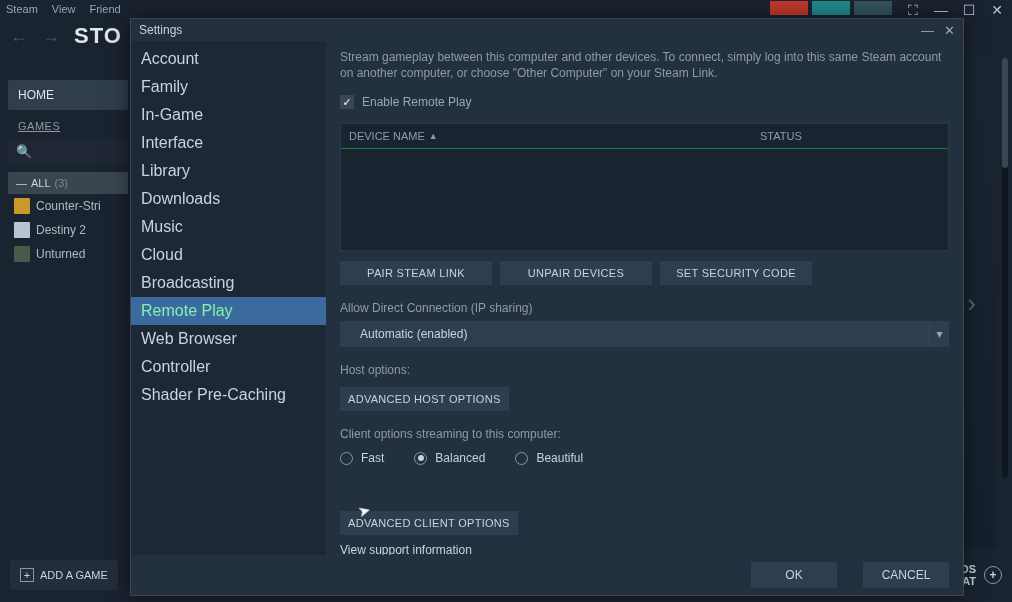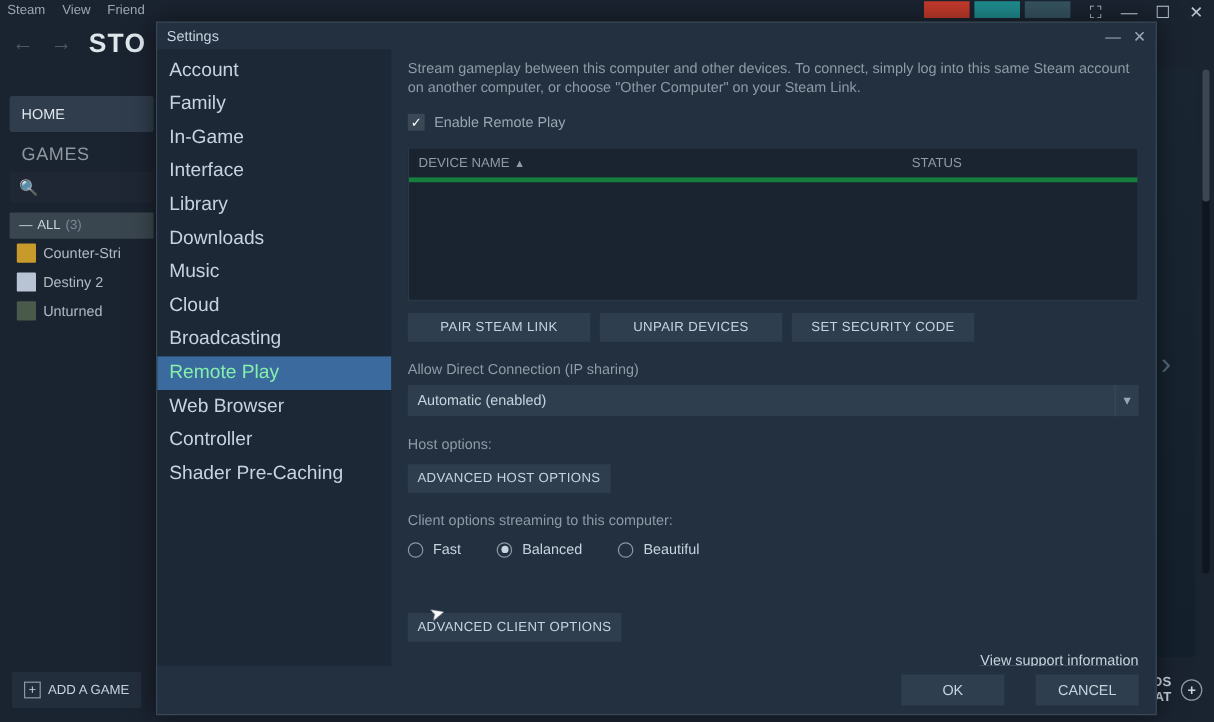--- a/index.html
+++ b/index.html
@@ -18,21 +18,21 @@
 
   
   .main-nav { height: 36px; display: flex; align-items: center; padding: 0 10px; gap: 14px; }
   .nav-arrow { color: #4a5a6a; font-size: 18px; }
   .store-title { color: #dfe6ec; font-size: 22px; font-weight: 600; letter-spacing: 1px; }
 
   
   .left-sidebar { position: absolute; left: 8px; top: 80px; width: 120px; }
   .side-tab { background: #232e3c; color: #dfe6ec; font-size: 12px; padding: 8px 10px; border-radius: 2px; margin-bottom: 4px; }
   .side-tab.home { background:#303d4c; }
-  .games-header { color:#8f98a0; font-size:15px; padding:6px 10px; letter-spacing:0.5px; }
+  .games-header { color:#8f98a0; font-size:11px; padding:6px 10px; letter-spacing:0.5px;text-decoration:underline; }
   .search-box { background:#1e2733; height:26px; border-radius:2px; display:flex; align-items:center; padding:0 8px; color:#5a6a78; }
   .all-row { background:#3a464f; color:#c6d4df; font-size:11px; padding:5px 8px; margin-top:8px; border-radius:1px; display:flex; align-items:center; gap:4px;}
   .all-count { color:#7a8a98; }
   .game-item { display:flex; align-items:center; gap:6px; padding:4px 6px; font-size:12px; color:#b0bac4; }
   .game-icon { width:16px; height:16px; background:#3a4652; display:inline-block; border-radius:1px; }
   .game-icon.csgo { background:#c89a2c; }
   .game-icon.destiny { background:#b8c4d4; }
   .game-icon.unturned { background:#4a5a4a; }
 
   
@@ -62,39 +62,39 @@
   .dialog-sidebar { width:195px; background:#1d2836; padding-top:4px; }
   .cat-item { padding:5px 10px; font-size:16px; color:#c6d4df; cursor:default; }
   .cat-item.selected { background:#3a6a9e; color:#86efac; }
 
   
   .dialog-content { flex:1; padding:8px 14px 8px 14px; overflow-y:auto; font-size:12px; color:#9aa7b2; position:relative;}
   .desc-text { font-size:12px; color:#8f9ba6; line-height:1.35; }
   .check-row { display:flex; align-items:center; gap:8px; margin-top:14px; }
   .checkbox { width:14px; height:14px; background:#3a4856; display:flex; align-items:center; justify-content:center; color:#fff; font-size:11px; }
   .device-table { margin-top:14px; background:#1a2430; height:128px; border:1px solid #2b3846;}
-  .device-header { display:flex; padding:6px 8px; font-size:11px; color:#8f9ba6; border-bottom:4px solid #15803d; }
+  .device-header { display:flex; padding:6px 8px; font-size:11px; color:#8f9ba6; border-bottom:1px solid #15803d; }
   .col-name { flex:1; display:flex; align-items:center; gap:4px;}
   .col-status { width:180px; }
   .sort-tri { font-size:9px; }
 
   .btn-row { display:flex; gap:8px; margin-top:10px; }
   .steam-btn { background:#2f3e4e; color:#c6d4df; font-size:11px; padding:6px 8px; min-width:152px; text-align:center; letter-spacing:0.3px; }
 
   .section-label { margin-top:16px; font-size:12px; color:#8f9ba6; }
-  .select-box { margin-top:6px; background:#2f3e4e; height:26px; display:flex; align-items:center; justify-content:space-between; padding:0 8px; font-size:12px; color:#c6d4df; position:relative;}
+  .select-box { margin-top:6px; background:#2f3e4e; height:26px; display:flex; align-items:center; justify-content:space-between; padding:0 20px; font-size:12px; color:#c6d4df; position:relative;}
   .select-caret { width:20px; text-align:center; color:#9aa7b2; border-left:1px solid #3a4856; height:100%; display:flex; align-items:center; justify-content:center; position:absolute; right:0; top:0;}
 
   .radio-row { display:flex; gap:30px; margin-top:10px; align-items:center; }
   .radio-opt { display:flex; align-items:center; gap:8px; font-size:12px; color:#c6d4df;}
   .radio-circle { width:13px; height:13px; border:1.5px solid #8a98a6; border-radius:50%; display:flex; align-items:center; justify-content:center;}
   .radio-circle.checked::after { content:''; width:6px; height:6px; background:#c6d4df; border-radius:50%; }
 
   .link-text { color:#c6d4df; text-decoration:underline; font-size:12px; }
-  .support-link-row { text-align:right; margin-top:8px; }
+  .support-link-row { text-align:left; margin-top:8px; }
 
   .dialog-footer { height:40px; display:flex; align-items:center; justify-content:flex-end; gap:26px; padding:0 14px; }
   .footer-btn { background:#2f3e4e; color:#c6d4df; font-size:12px; padding:6px 0; width:86px; text-align:center; }
 
   .cursor-img { position:absolute; left:358px; top:502px; font-size:15px; color:#fff; pointer-events:none; z-index:999; transform:rotate(-15deg);}
 </style>
 </head>
 <body>
 
 <div class="top-menu">

